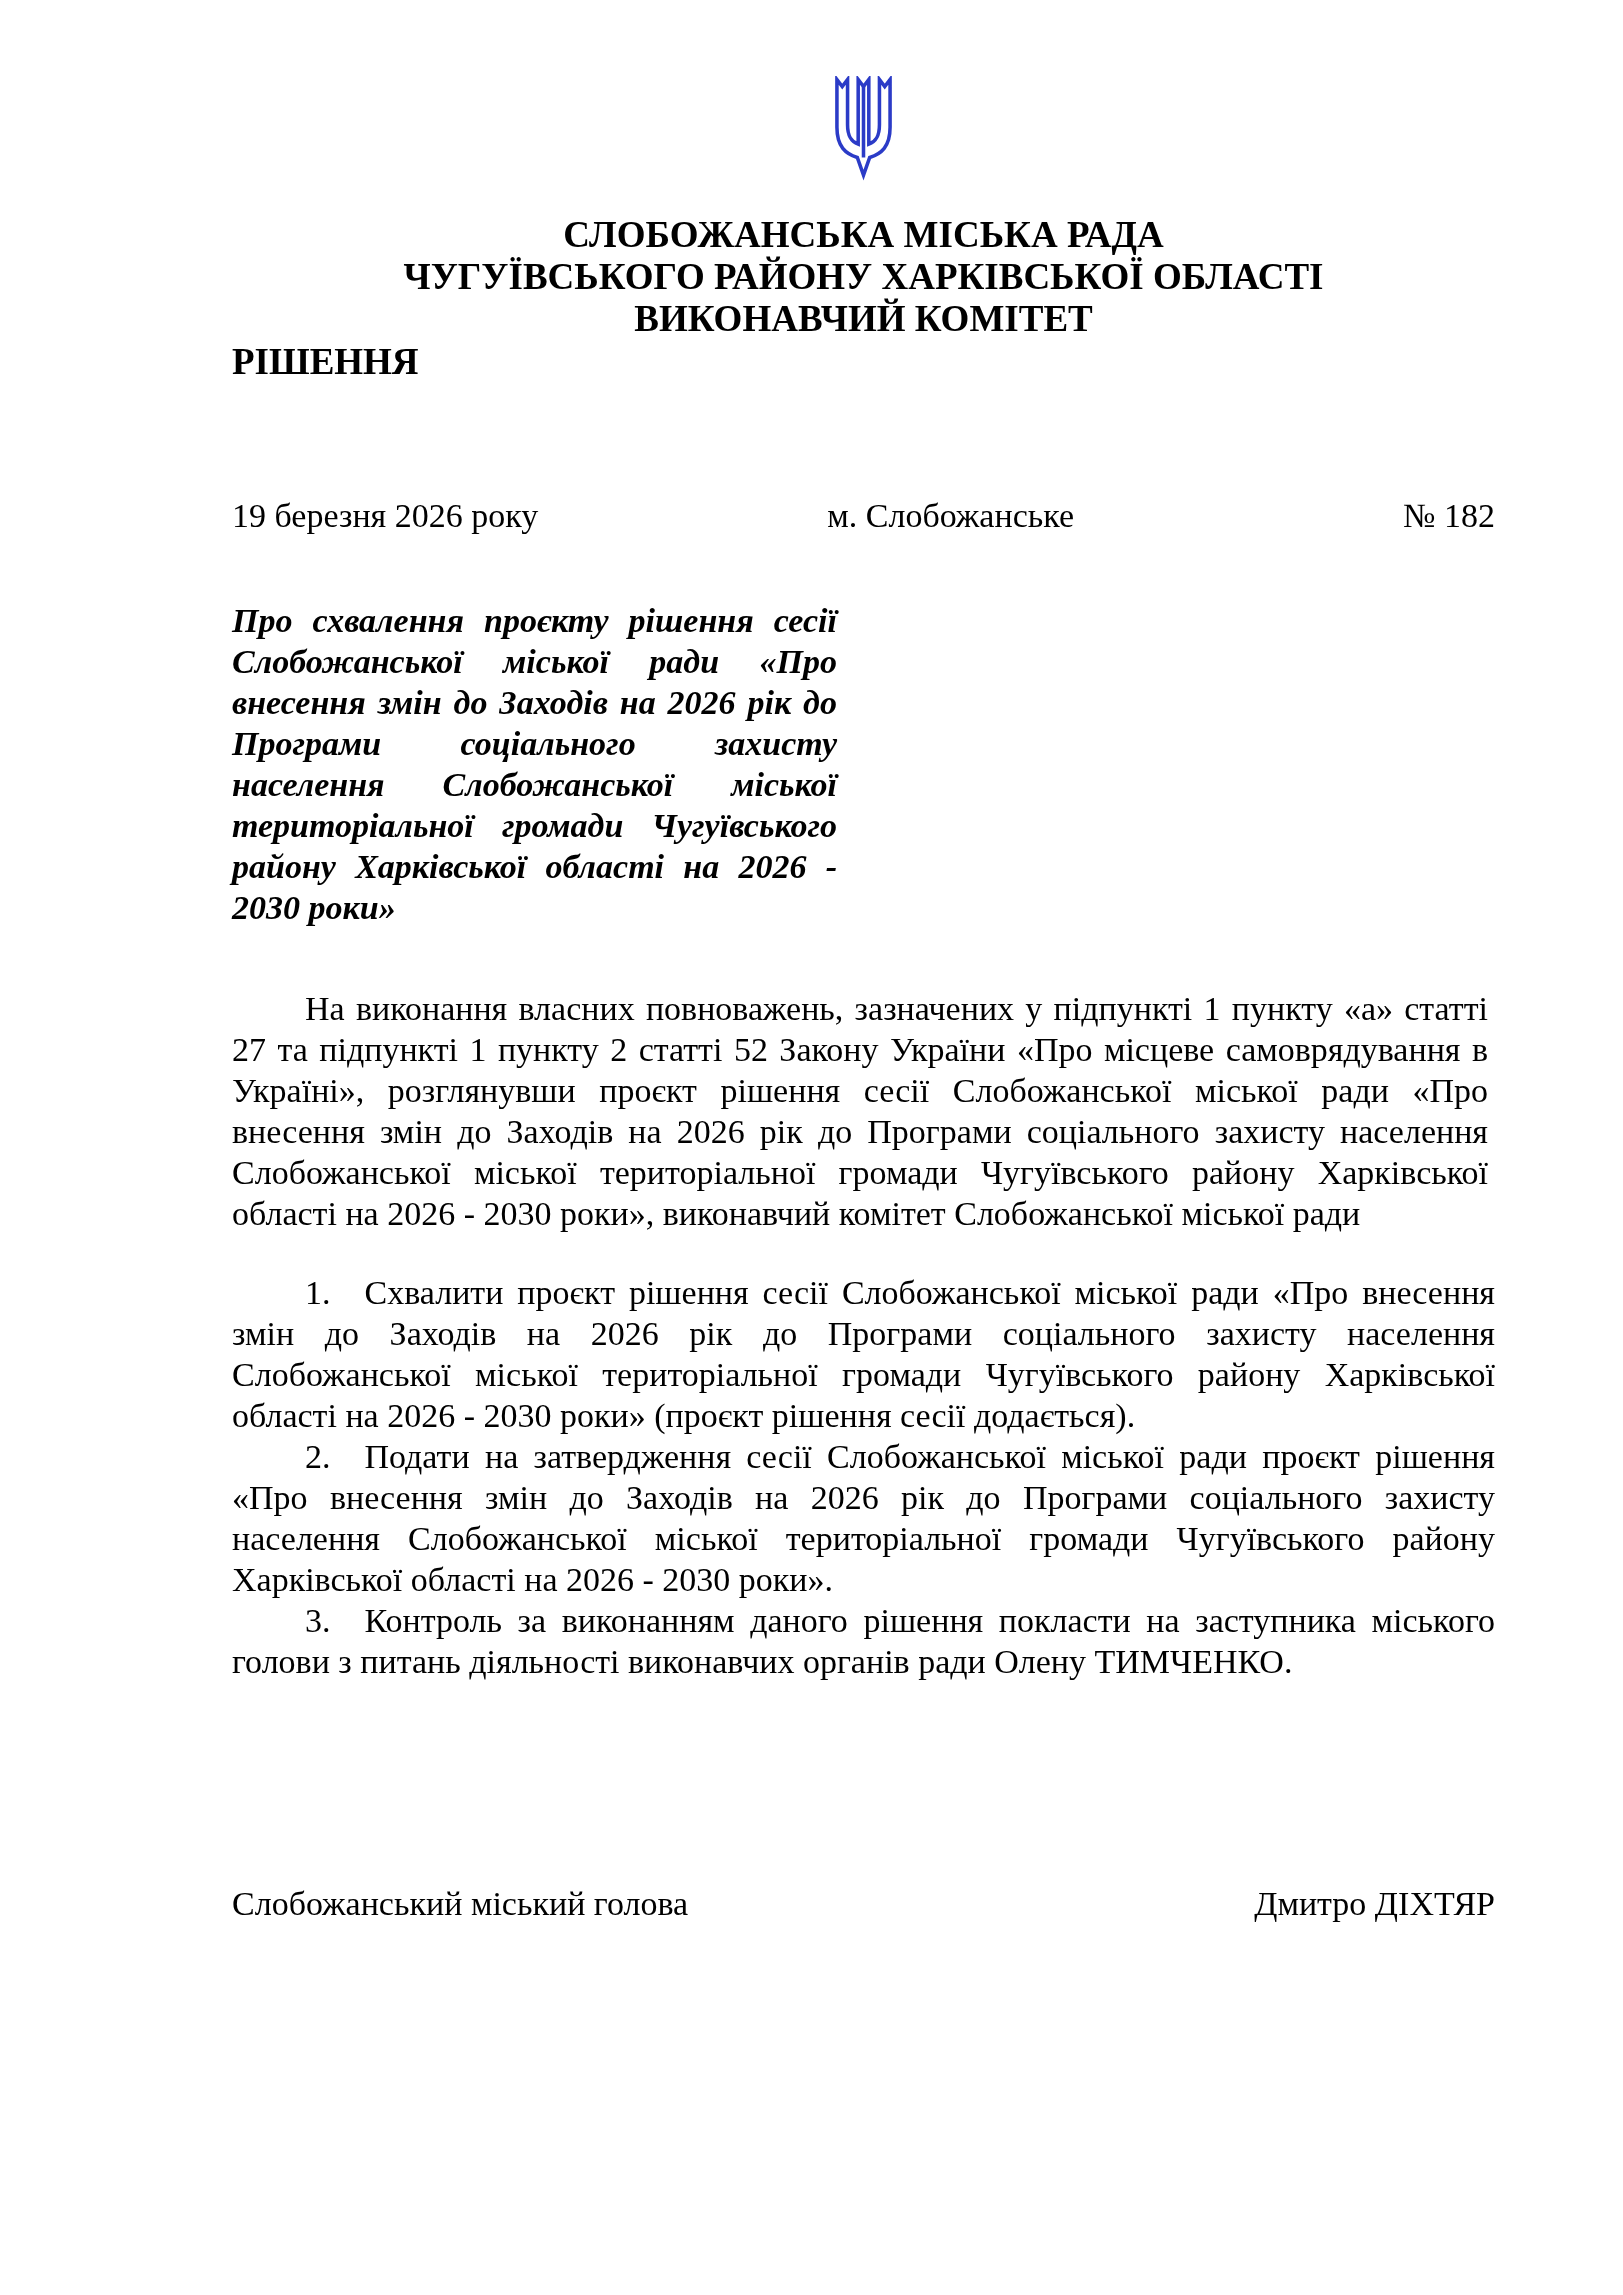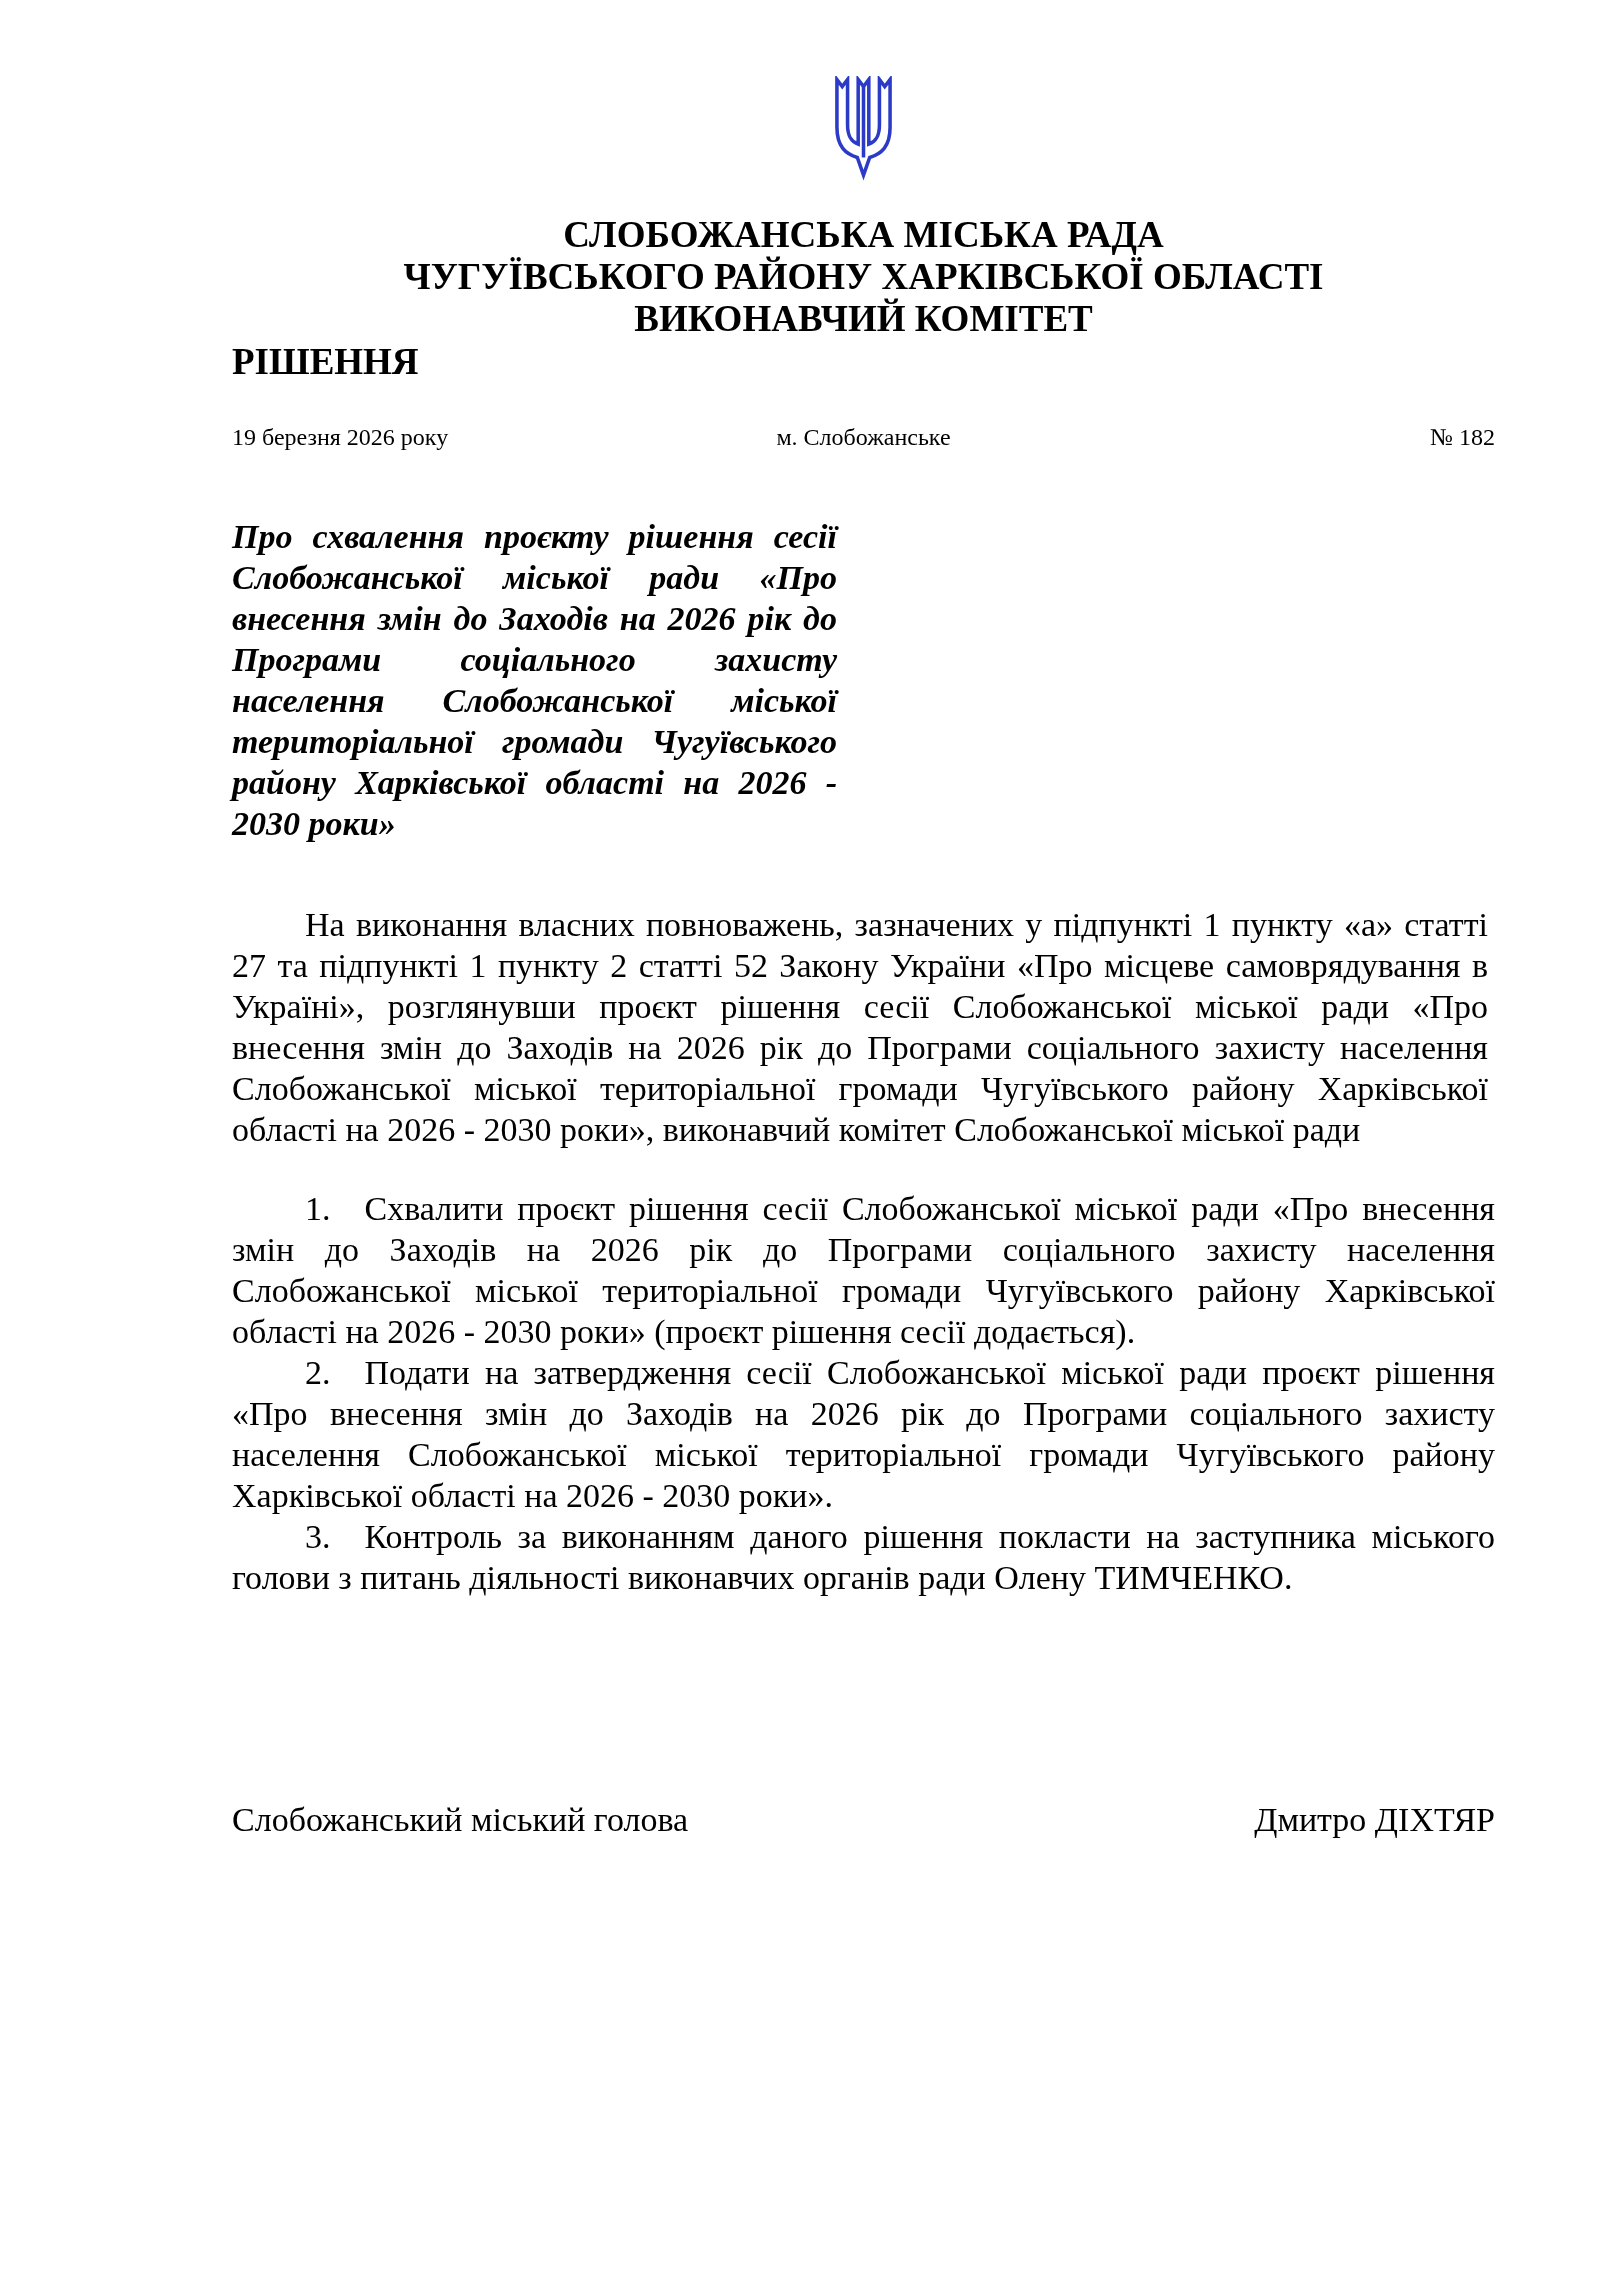--- a/index.html
+++ b/index.html
@@ -35,26 +35,26 @@
     line-height: 42px;
   }
   .doc-type {
     text-align: left;
     font-weight: bold;
     font-size: 37px;
   }
   .meta-row {
     display: flex;
     align-items: baseline;
-    margin-top: 41px;
-    font-size: 24px;
+    margin-top: 114px;
+    font-size: 34px;
   }
   .meta-row .cell { flex: 1 1 0; }
   .meta-row .c-left   { text-align: left; }
-  .meta-row .c-center { text-align: center; }
+  .meta-row .c-center { text-align: right; }
   .meta-row .c-right  { text-align: right; }
   .subject {
     margin-top: 65px;
     width: 605px;
     font-weight: bold;
     font-size: 34px;
     line-height: 41px;
     text-align: justify;
     font-style: italic;
   }

